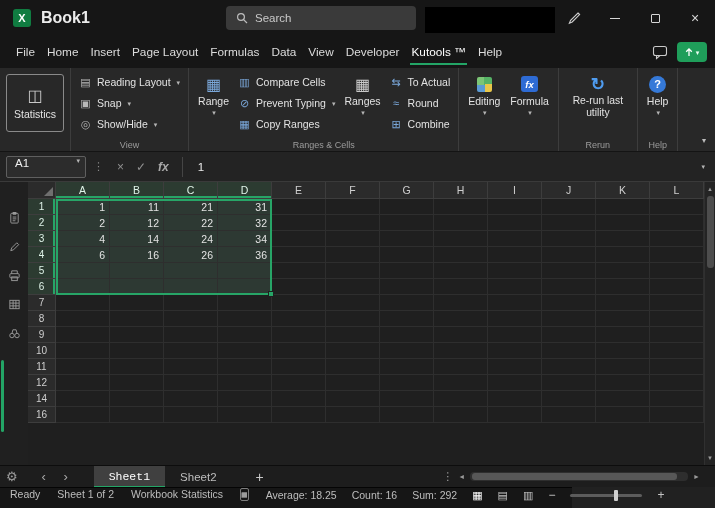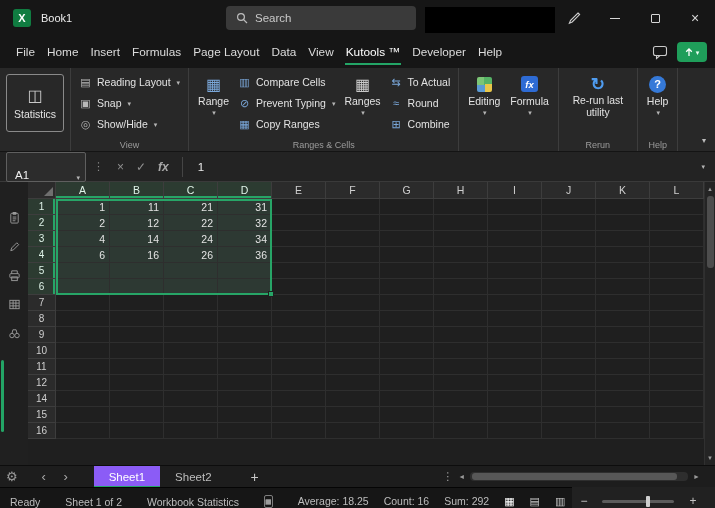--- a/index.html
+++ b/index.html
@@ -2,21 +2,21 @@
 <html><head>
 <meta charset="utf-8">
 <style>
   *{margin:0;padding:0;box-sizing:border-box;font-family:"Liberation Sans",sans-serif;}
   html,body{width:715px;height:508px;overflow:hidden;background:#1c1c1c;}
   .app{position:relative;width:715px;height:508px;background:#212121;color:#e6e6e6;font-size:11px;}
 
   
   .titlebar{position:absolute;left:0;top:0;width:715px;height:36px;background:#161616;display:flex;align-items:center;}
   .xlicon{width:18px;height:18px;margin-left:13px;border-radius:3px;background:#107c41;display:flex;align-items:center;justify-content:center;color:#fff;font-weight:bold;font-size:11px;}
-  .ttl{margin-left:10px;font-size:11px;color:#ececec;}
+  .ttl{margin-left:10px;font-size:16px;color:#ececec;font-weight:bold;}
   .searchbox{position:absolute;left:226px;top:6px;width:190px;height:24px;background:#3a3a3a;border-radius:4px;display:flex;align-items:center;gap:7px;padding-left:10px;color:#c9c9c9;font-size:11.5px;}
   .redacted{position:absolute;left:425px;top:7px;width:130px;height:26px;background:#000;}
   .penbtn{position:absolute;left:563px;top:8px;width:22px;height:20px;display:flex;align-items:center;justify-content:center;}
   .wctrl{position:absolute;right:0;top:0;height:36px;display:flex;}
   .wbtn{width:40px;height:36px;display:flex;align-items:center;justify-content:center;color:#d6d6d6;font-size:14px;}
   .minglyph{display:block;width:10px;height:1px;background:#d6d6d6;}
   .maxglyph{display:block;width:9px;height:9px;border:1px solid #d6d6d6;border-radius:1px;}
 
   
   .menubar{position:absolute;left:0;top:36px;width:715px;height:32px;background:#161616;display:flex;align-items:stretch;padding-left:10px;}
@@ -42,21 +42,21 @@
   .bic.gray{color:#c9c9c9;}
   .fxicon{width:17px;height:16px;border-radius:3px;background:#2e6bd4;color:#fff;font-size:9.5px;font-style:italic;font-weight:bold;display:flex;align-items:center;justify-content:center;}
   .editicon{width:15px;height:15px;border-radius:2px;background:conic-gradient(#56b366 0 25%,#e9c74a 25% 50%,#5b9bd5 50% 75%,#7cc576 75%);}
   .rerunic{font-size:17px;color:#4f9cf0;font-weight:bold;}
   .helpic{width:17px;height:17px;border-radius:50%;background:#3579d8;color:#fff;font-size:11px;font-weight:bold;display:flex;align-items:center;justify-content:center;}
   .wraplabel{width:60px;white-space:normal;line-height:1.15;font-size:10.3px;}
   .collapse{position:absolute;right:9px;bottom:6px;color:#bdbdbd;font-size:8px;}
 
   
   .fbar{position:absolute;left:0;top:152px;width:715px;height:30px;background:#232323;border-bottom:1px solid #3a3a3a;display:flex;align-items:center;padding-left:6px;}
-  .namebox{width:80px;height:30px;border:1px solid #5f5f5f;border-radius:2px;background:#2c2c2c;display:flex;align-items:flex-end;}
+  .namebox{width:80px;height:22px;border:1px solid #5f5f5f;border-radius:2px;background:#2c2c2c;display:flex;align-items:flex-start;}
   .namebox .nval{flex:1;padding-left:8px;font-size:11.5px;color:#efefef;}
   .namebox .chev{margin-right:5px;}
   .fdots{color:#8a8a8a;margin:0 7px;font-size:11px;}
   .fico{color:#8f8f8f;font-size:12px;margin:0 6px;}
   .fico.fx{font-style:italic;font-weight:bold;color:#a8a8a8;}
   .fdiv{width:1px;height:20px;background:#454545;margin:0 7px;}
   .fvalue{flex:1;font-size:11.5px;color:#eaeaea;padding-left:8px;}
   .fexp{padding:0 10px;}
 
   
@@ -83,31 +83,31 @@
   .vsar{height:14px;display:flex;align-items:center;justify-content:center;font-size:6px;color:#9a9a9a;}
   .vthumb{width:7px;height:72px;background:#4d4d4d;border-radius:3px;}
   .vspace{flex:1;}
 
   
   .tabbar{position:absolute;left:0;top:465px;width:715px;height:22px;background:#1d1d1d;border-top:1px solid #0d0d0d;display:flex;align-items:center;}
   .gearbtn{margin-left:6px;font-size:13px;color:#9a9a9a;display:flex;align-items:center;}
   .tnav{margin-left:18px;color:#a8a8a8;font-size:13px;width:16px;text-align:center;}
   .tnav + .tnav{margin-left:6px;}
   .sheettab{position:relative;height:22px;display:flex;align-items:center;padding:0 15px;font-size:11.5px;color:#bdbdbd;}
-  .sheettab.active{color:#fff;background:#8b5cf6;box-shadow:inset 0 -2px 0 #23a566;}
+  .sheettab.active{color:#fff;background:#404040;box-shadow:inset 0 -2px 0 #23a566;font-family:Liberation Mono, monospace;}
   .tabs{display:flex;margin-left:20px;}
   .addsheet{margin-left:24px;color:#c9c9c9;font-size:14px;}
   .tdots{margin-left:auto;color:#a0a0a0;font-size:11px;}
   .hsar{margin:0 5px;font-size:7px;color:#9a9a9a;}
   .htrack{width:218px;height:9px;background:#2e2e2e;border-radius:4px;display:flex;align-items:center;}
   .hthumb{width:205px;height:7px;margin-left:2px;background:#575757;border-radius:3px;}
   .tbpad{width:10px;}
 
   
-  .statusbar{position:absolute;left:0;top:487px;width:572px;height:21px;background:#161616;border-top:1px solid #050505;display:flex;align-items:flex-end;padding:0 10px;gap:25px;font-size:10.5px;color:#bdbdbd;white-space:nowrap;}
+  .statusbar{position:absolute;left:0;top:487px;width:572px;height:21px;background:#161616;border-top:1px solid #050505;display:flex;align-items:flex-start;padding:0 10px;gap:17px;font-size:10.5px;color:#bdbdbd;white-space:nowrap;}
   .sbright{margin-left:auto;display:flex;align-items:center;gap:15px;}
   .badge{width:16px;height:13px;border:1px solid #7e7e7e;border-radius:2px;display:flex;align-items:center;justify-content:center;font-size:7px;color:#cfcfcf;}
   .viewic{font-size:11px;color:#c4c4c4;}
   .viewic.first{color:#ffffff;}
   .zoomtrack{position:relative;width:72px;height:3px;background:#5c5c5c;border-radius:2px;}
   .zoomthumb{position:absolute;left:60%;top:-4px;width:4px;height:11px;background:#cfcfcf;border-radius:1px;}
   .zbtn{font-size:12px;color:#c4c4c4;}
   svg{display:block;}
 </style>
 </head>
@@ -145,26 +145,26 @@
       <div class="wbtn">
           <span>×</span>
         </div>
     </div>
   </div>
 
   <div class="menubar">
     <div class="menu-item">File</div>
     <div class="menu-item">Home</div>
     <div class="menu-item">Insert</div>
+    <div class="menu-item">Page Layout</div>
     <div class="menu-item">Formulas</div>
-    <div class="menu-item">Page Layout</div>
     <div class="menu-item">Data</div>
     <div class="menu-item">View</div>
+    <div class="menu-item">Developer</div>
     <div class="menu-item active">Kutools ™</div>
-    <div class="menu-item">Developer</div>
     <div class="menu-item">Help</div>
     <div class="menu-right">
       <span>
         <svg width="16" height="15" viewBox="0 0 16 15">
             <rect x="1.5" y="1.5" width="13" height="9" rx="2" fill="none" stroke="#c9c9c9" stroke-width="1.1"></rect>
             <path d="M4.5 10.5 V13.5 L8 10.5" fill="none" stroke="#c9c9c9" stroke-width="1.1"></path>
           </svg>
       </span>
       <div class="sharebtn">
         <svg width="8" height="9" viewBox="0 0 8 9">
@@ -544,35 +544,20 @@
             <div class="cell"></div>
             <div class="cell"></div>
             <div class="cell"></div>
             <div class="cell"></div>
             <div class="cell"></div>
             <div class="cell"></div>
             <div class="cell"></div>
             <div class="cell"></div>
           </div>
           <div class="grow">
-            <div class="rowhdr">15</div>
-            <div class="cell"></div>
-            <div class="cell"></div>
-            <div class="cell"></div>
-            <div class="cell"></div>
-            <div class="cell"></div>
-            <div class="cell"></div>
-            <div class="cell"></div>
-            <div class="cell"></div>
-            <div class="cell"></div>
-            <div class="cell"></div>
-            <div class="cell"></div>
-            <div class="cell"></div>
-          </div>
-          <div class="grow">
             <div class="rowhdr">16</div>
             <div class="cell"></div>
             <div class="cell"></div>
             <div class="cell"></div>
             <div class="cell"></div>
             <div class="cell"></div>
             <div class="cell"></div>
             <div class="cell"></div>
             <div class="cell"></div>
             <div class="cell"></div>

